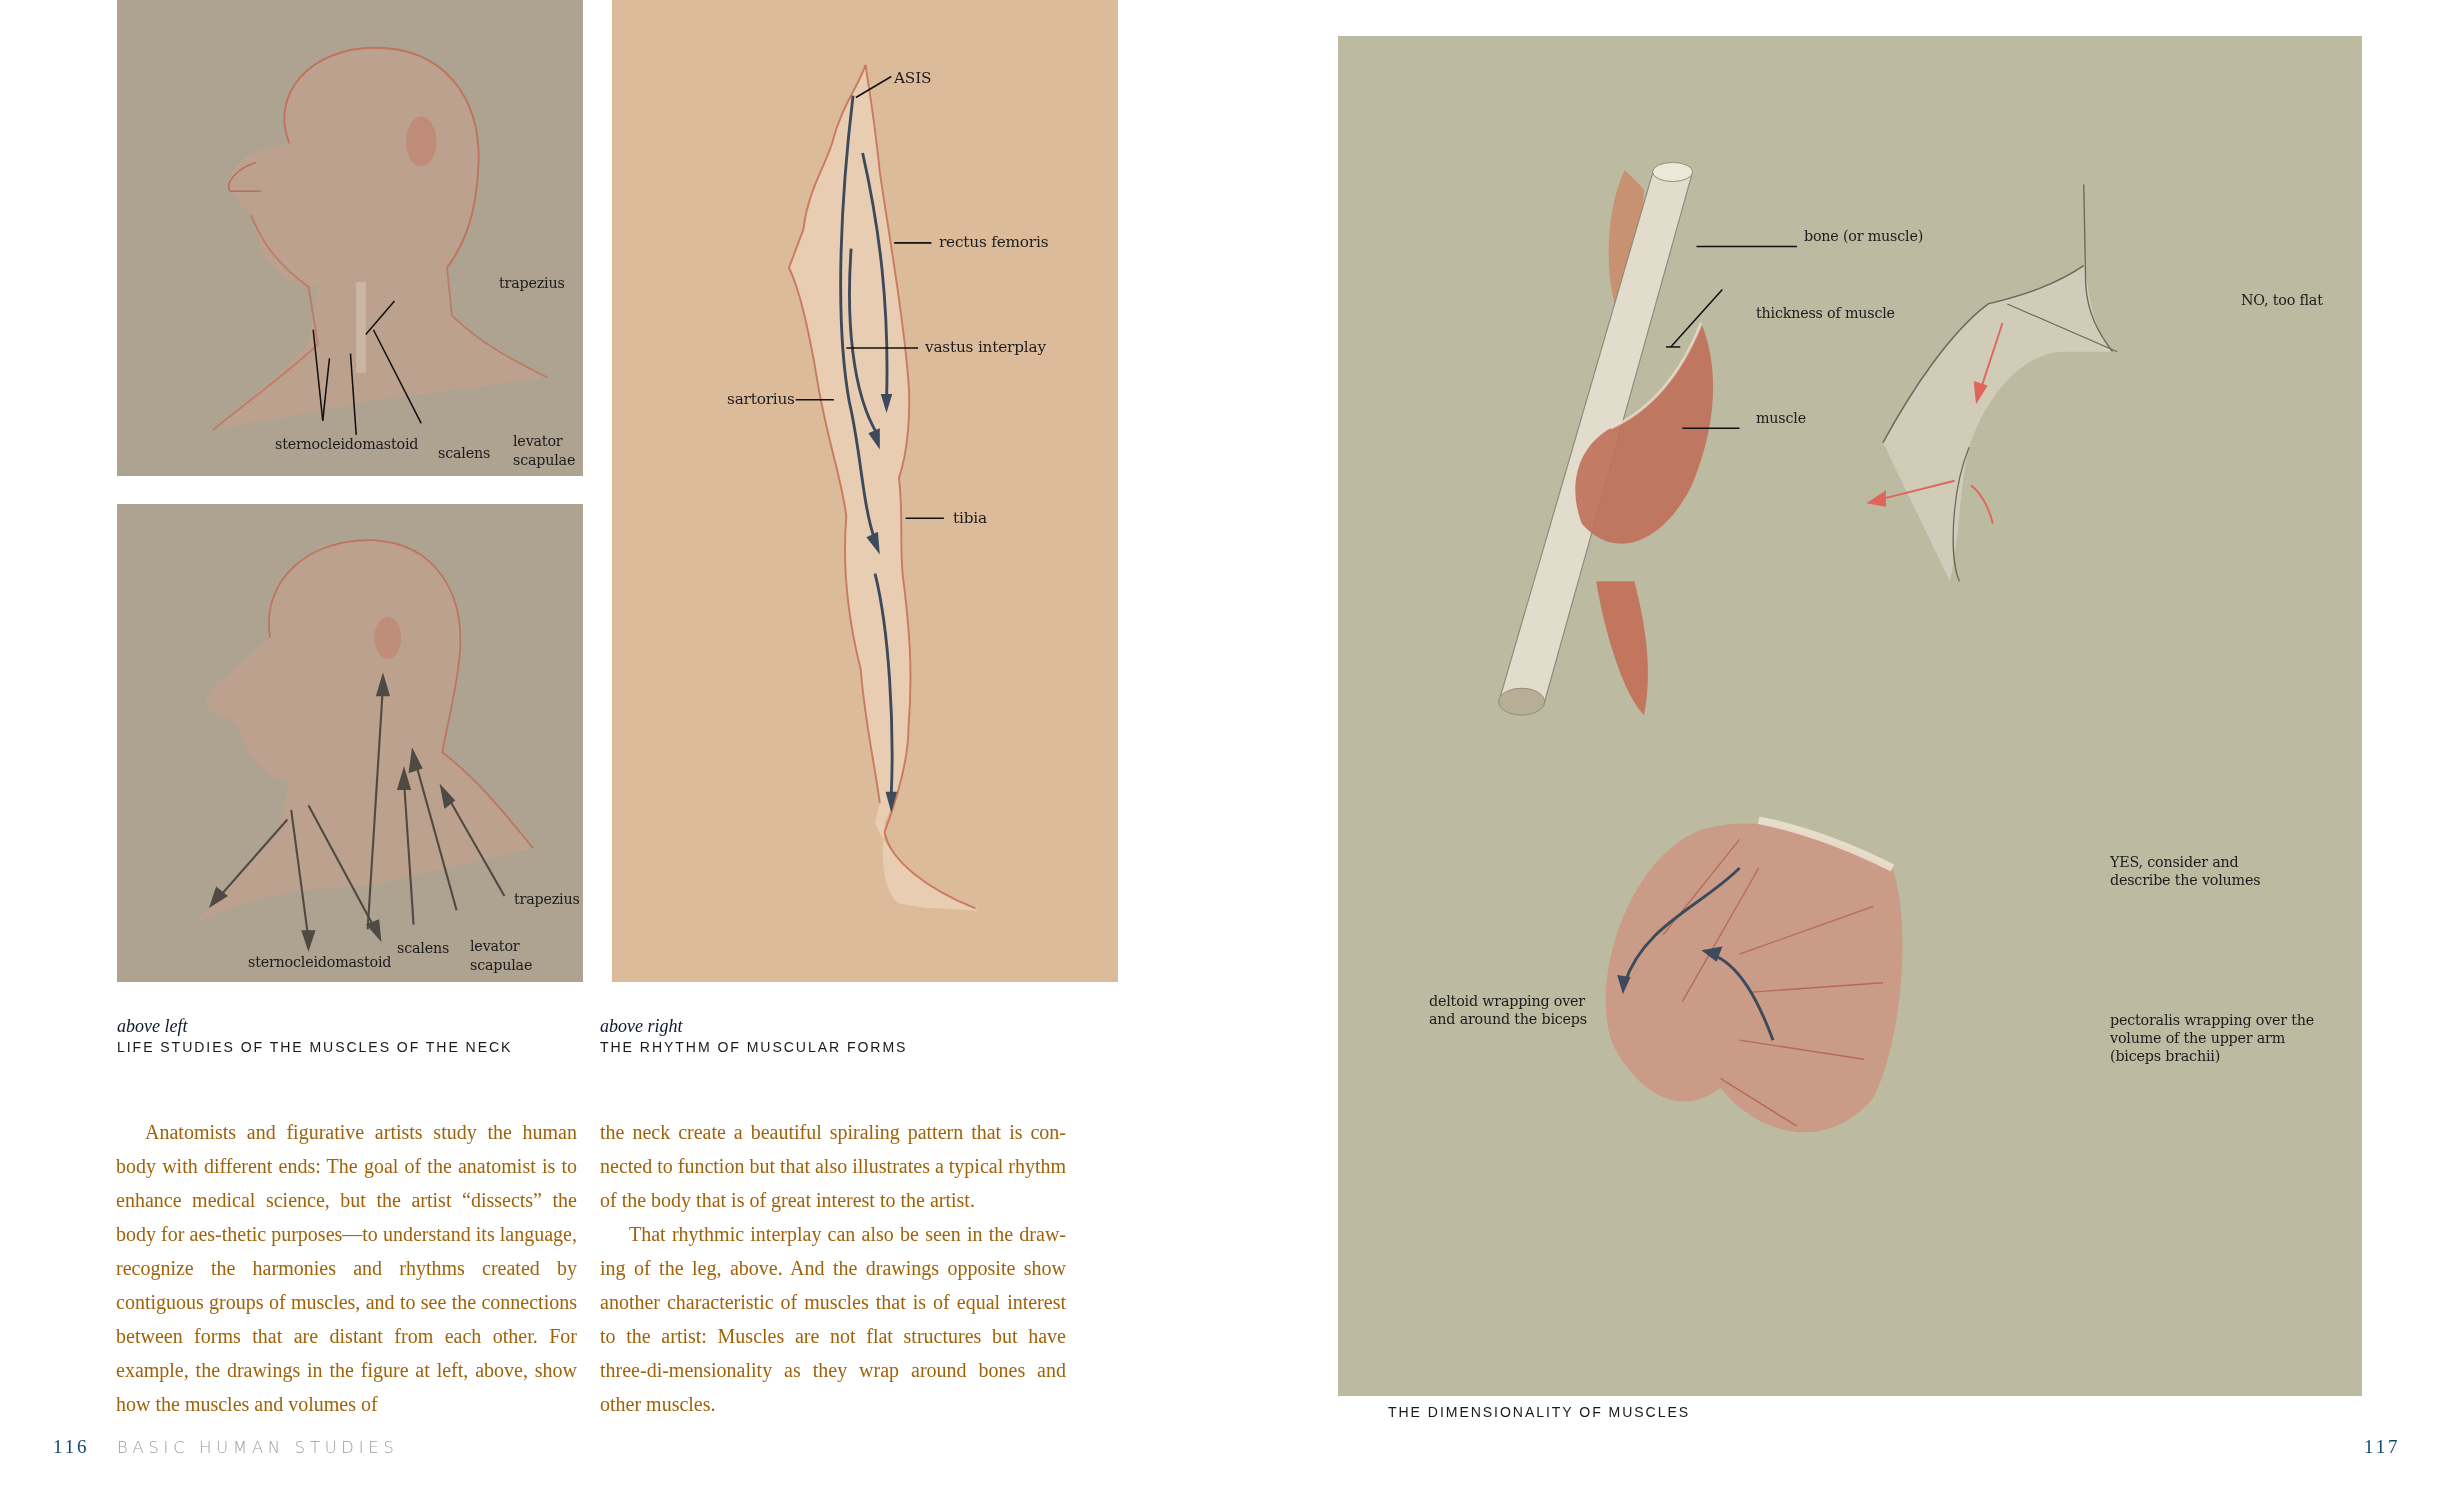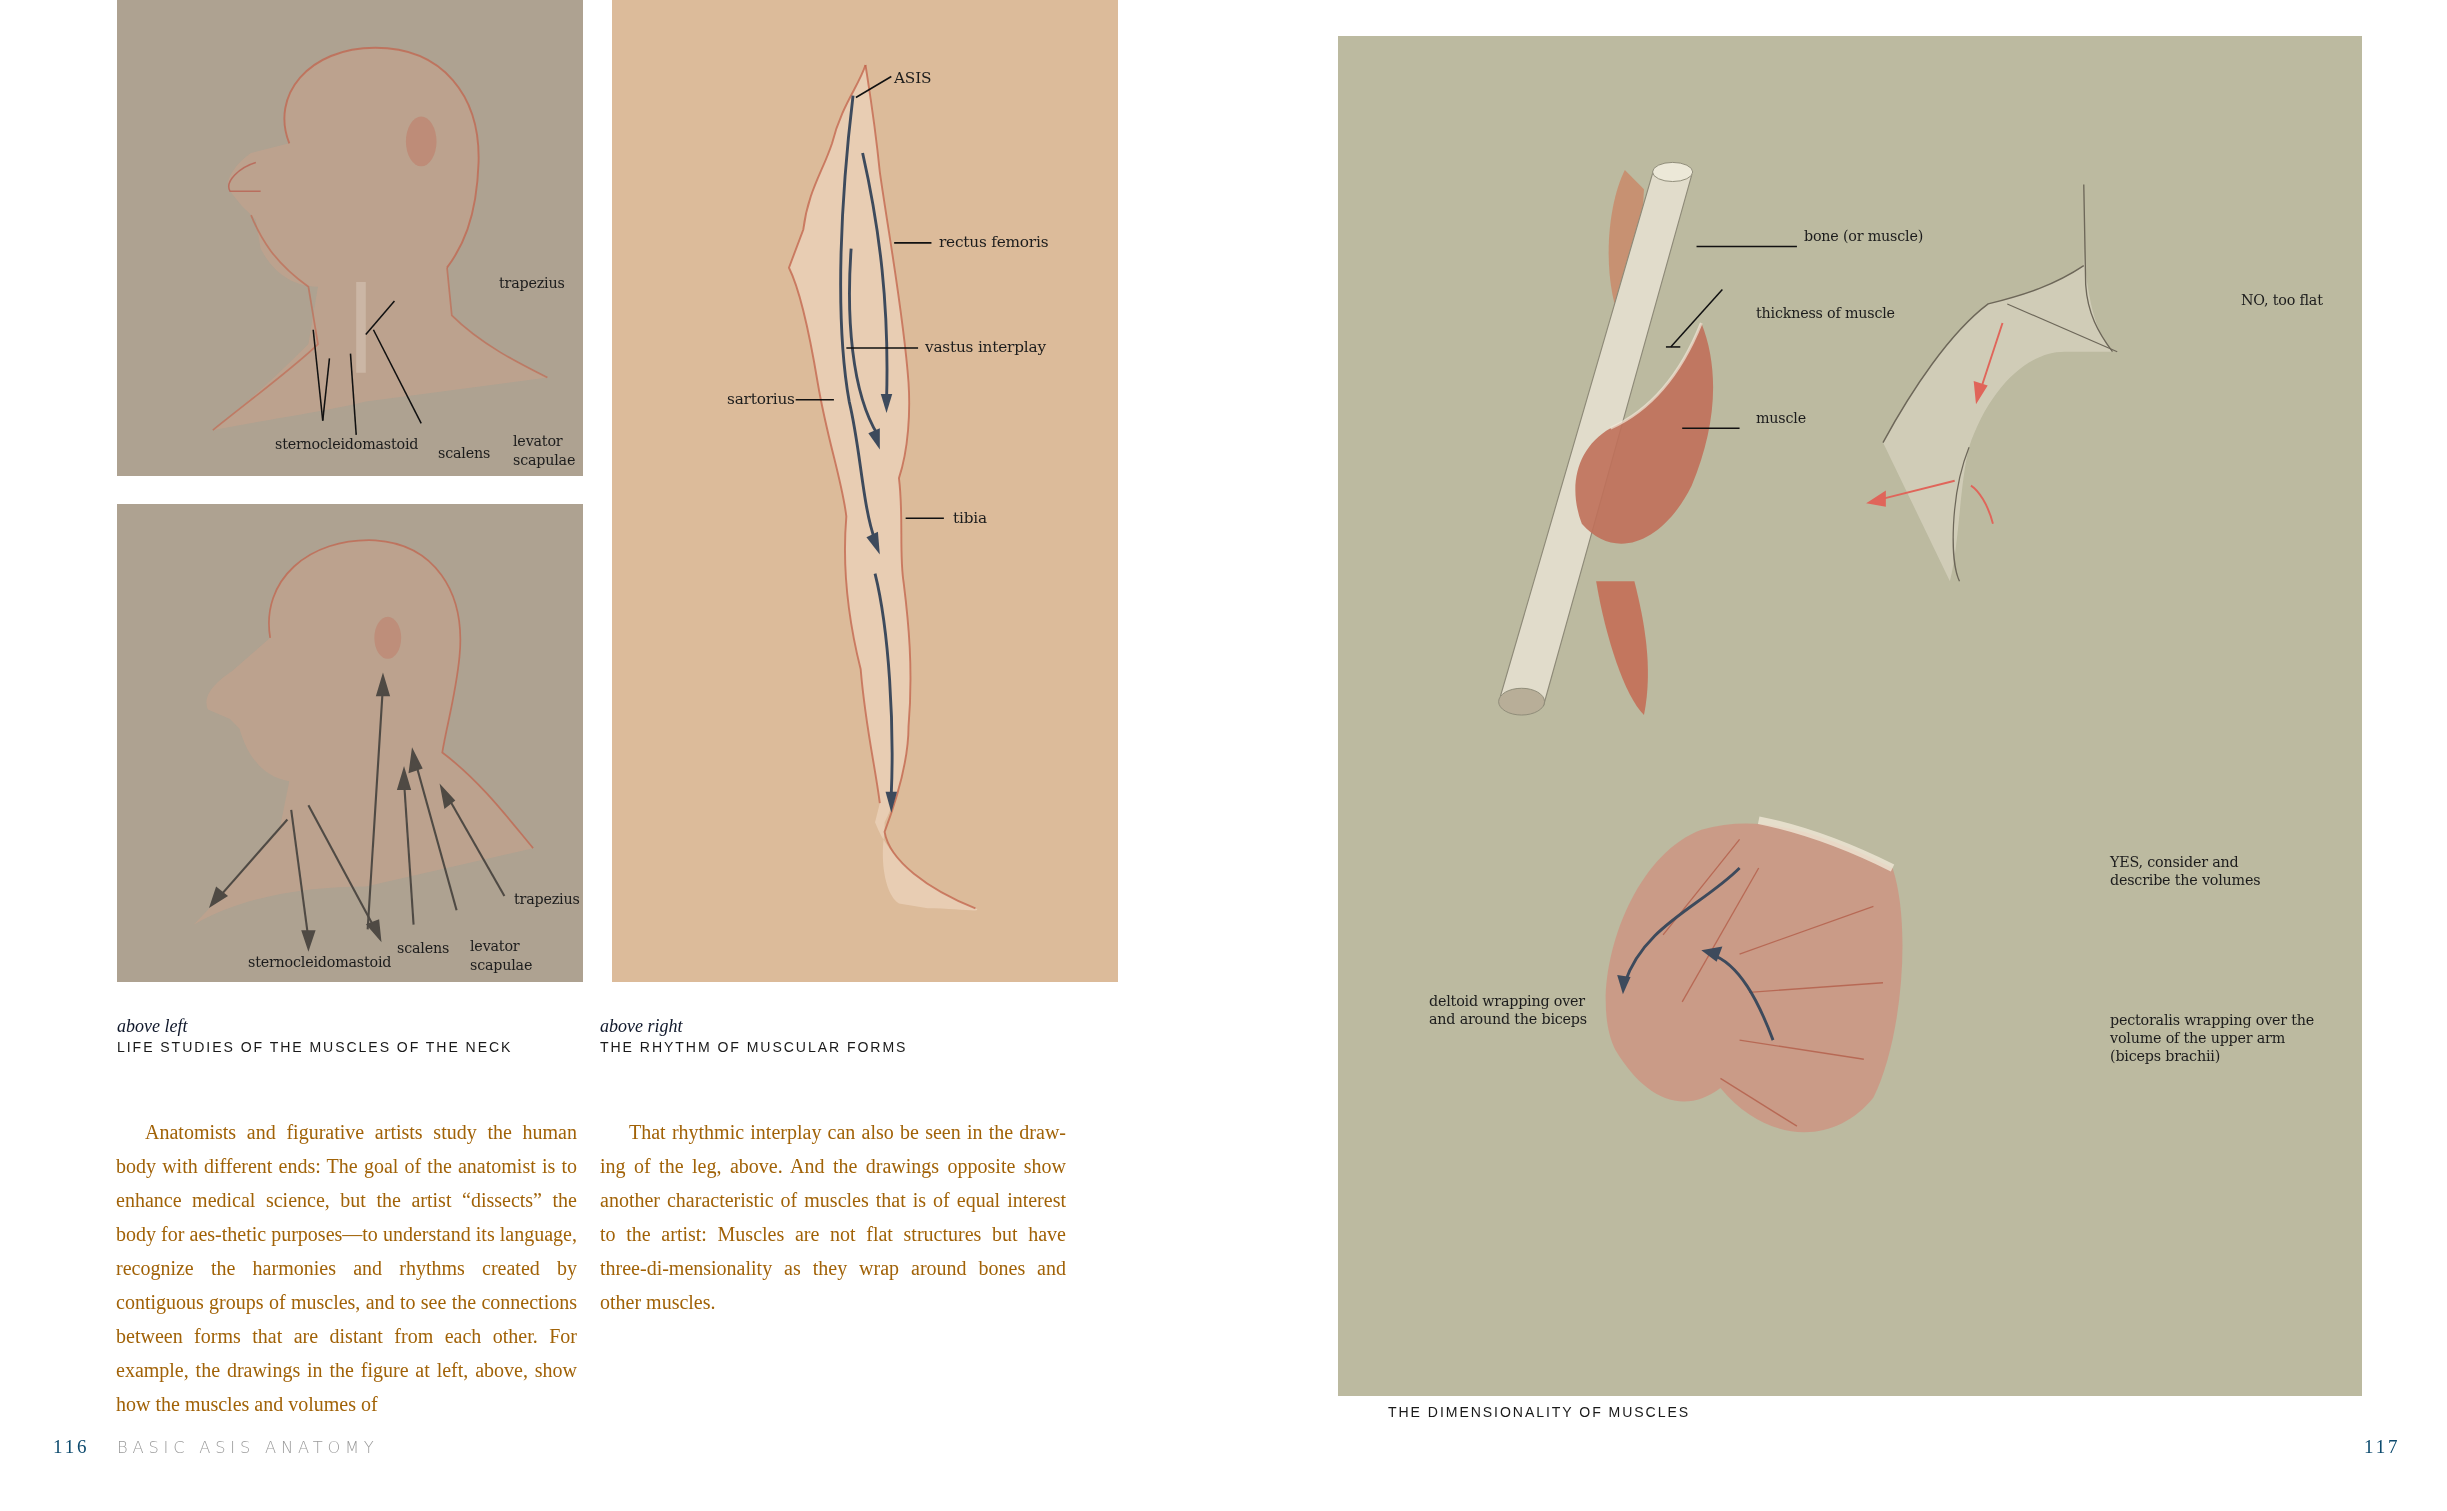--- a/index.html
+++ b/index.html
@@ -111,25 +111,26 @@
 
   <div class="cap-italic" style="left:117px; top:1016px;">above left</div>
   <div class="cap-head" style="left:117px; top:1038px;">LIFE STUDIES OF THE MUSCLES OF THE NECK</div>
   <div class="cap-italic" style="left:600px; top:1016px;">above right</div>
   <div class="cap-head" style="left:600px; top:1038px;">THE RHYTHM OF MUSCULAR FORMS</div>
 
   <div class="body-col" style="left:116px; top:1115px; width:461px;">
     <p>Anatomists and figurative artists study the human body with different ends: The goal of the anatomist is to enhance medical science, but the artist “dissects” the body for aes-thetic purposes—to understand its language, recognize the harmonies and rhythms created by contiguous groups of muscles, and to see the connections between forms that are distant from each other. For example, the drawings in the figure at left, above, show how the muscles and volumes of</p>
   </div>
   <div class="body-col" style="left:600px; top:1115px; width:466px;">
+    <p class="noindent">the neck create a beautiful spiraling pattern that is con-nected to function but that also illustrates a typical rhythm of the body that is of great interest to the artist.</p>
     <p>That rhythmic interplay can also be seen in the draw-ing of the leg, above. And the drawings opposite show another characteristic of muscles that is of equal interest to the artist: Muscles are not flat structures but have three-di-mensionality as they wrap around bones and other muscles.</p>
   </div>
 
   <div class="folio" style="left:53px; top:1436px;">116</div>
-  <div class="running" style="left:117px; top:1438px;">BASIC ASIS ANATOMY</div>
+  <div class="running" style="left:117px; top:1438px;">BASIC HUMAN STUDIES</div>
 </div>
 
 <div>
   <div class="panel" style="left:1338px; top:36px; width:1024px; height:1360px; background:#bcbaa0;">
     <svg viewBox="0 0 1071 1402">
 
       <path d="M 300 130 C 280 170 275 250 300 300 C 310 250 318 200 320 150 Z" fill="#c98a6a" opacity="0.85"></path>
       <path d="M 270 560 C 280 620 300 680 320 700 C 330 650 320 600 310 560 Z" fill="#c46a52" opacity="0.85"></path>
 
       <path d="M 330 130 L 370 135 L 215 690 L 170 680 Z" fill="#e1dccb"></path>

